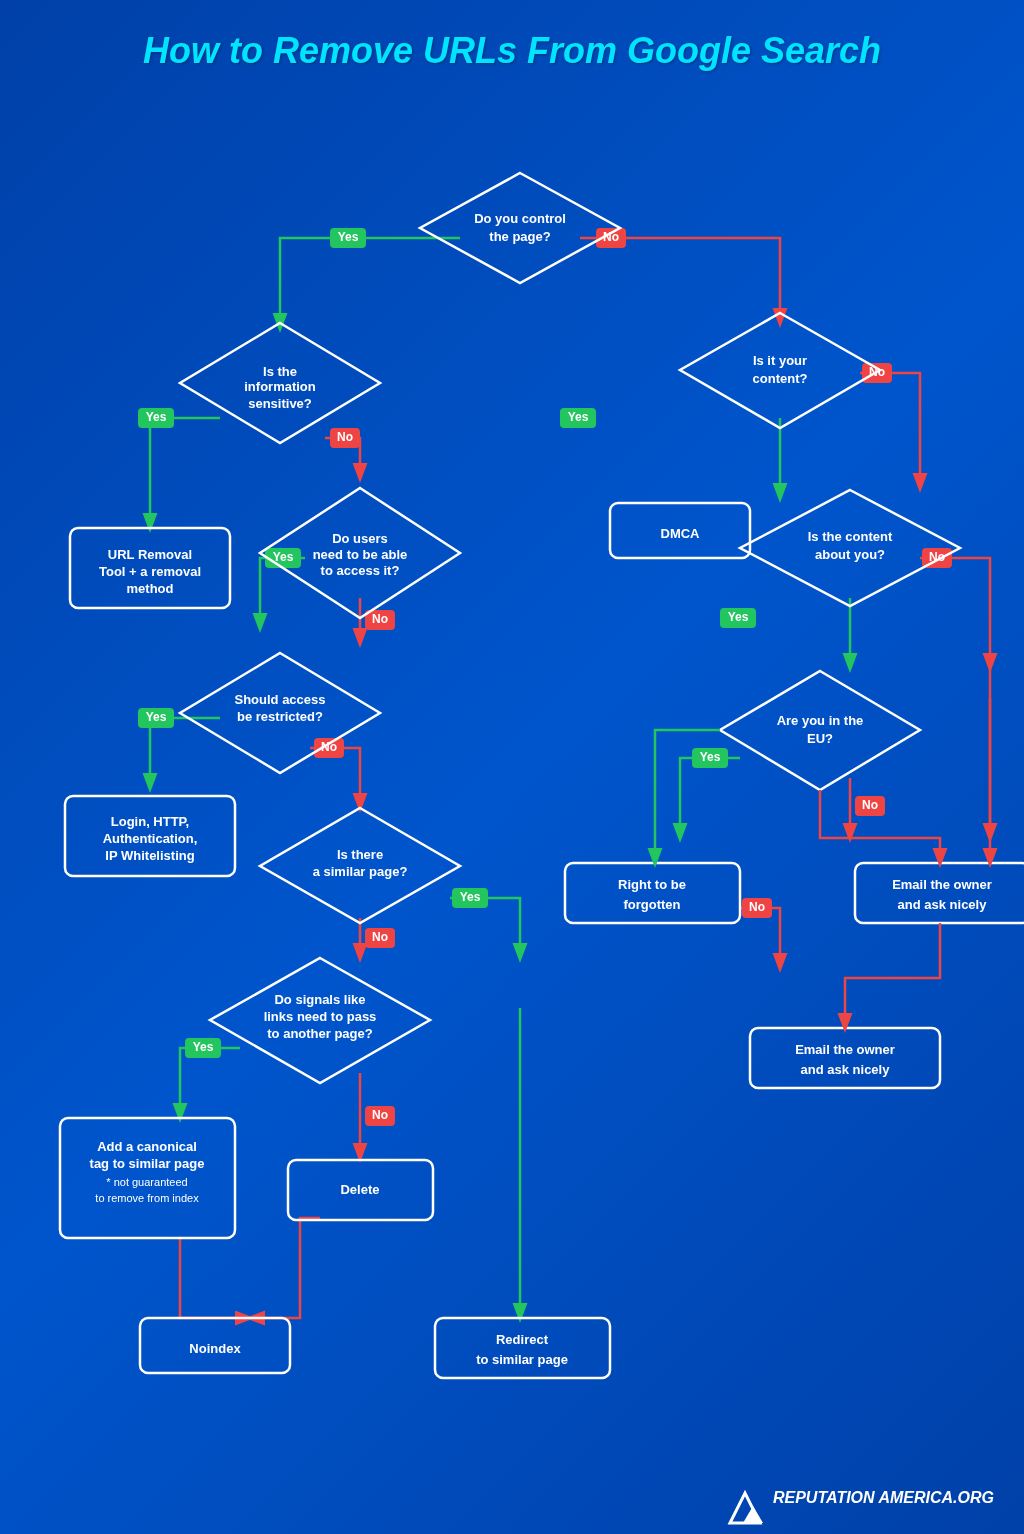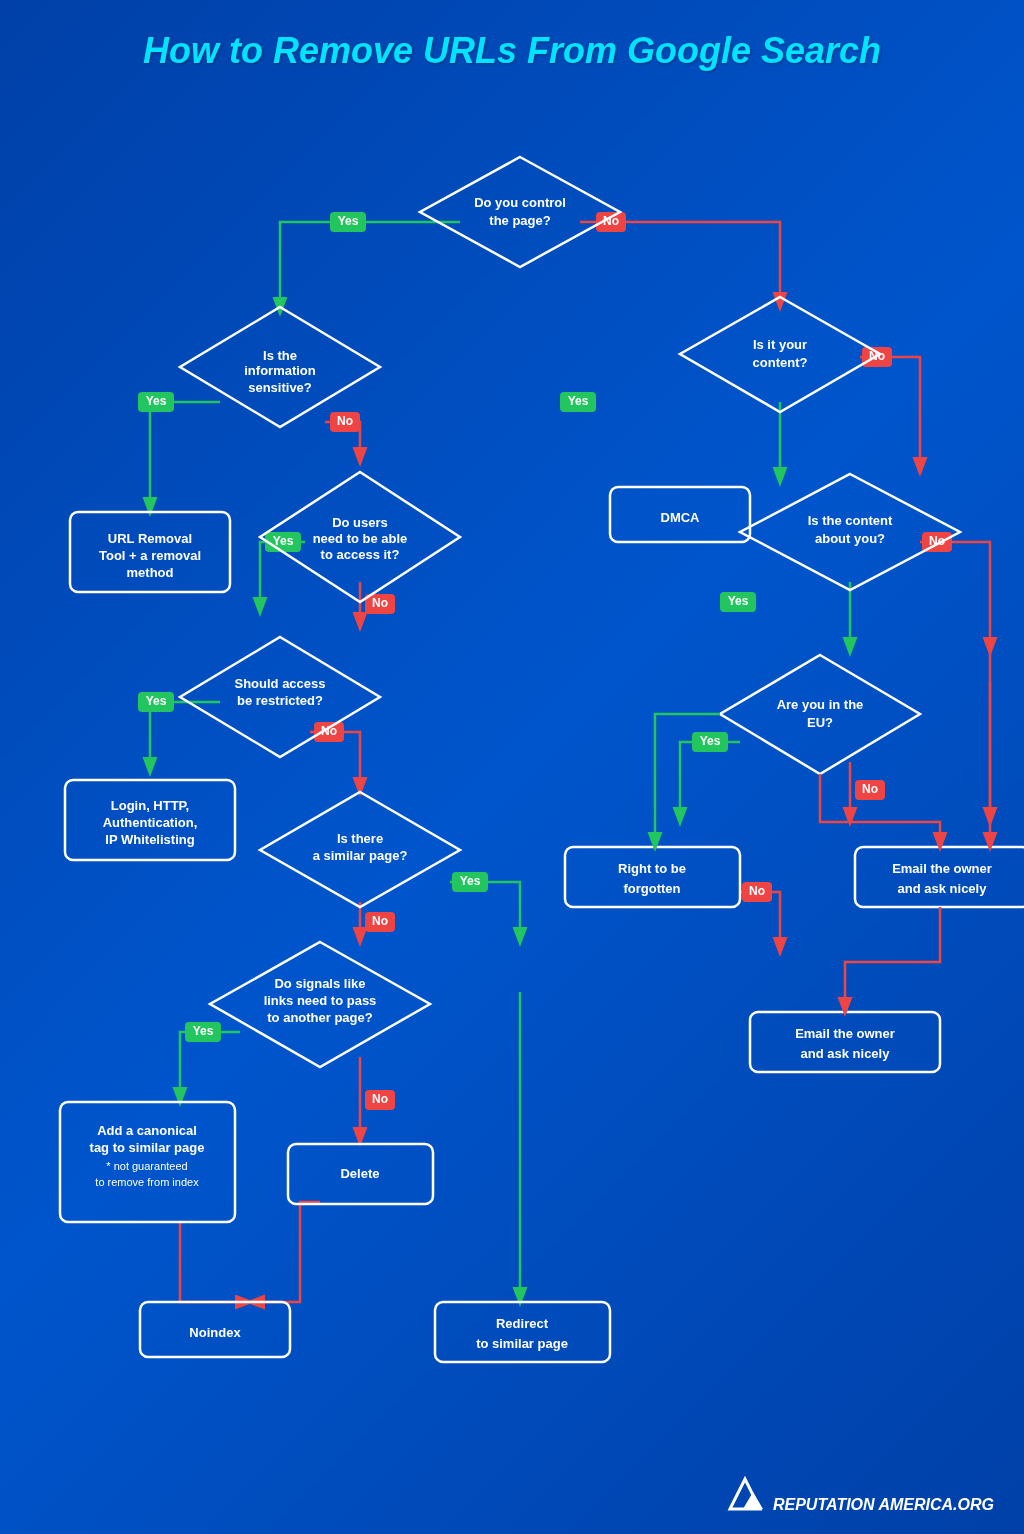--- a/index.html
+++ b/index.html
@@ -18,21 +18,21 @@
       background: linear-gradient(135deg, #0040a8 0%, #0055cc 50%, #0040a8 100%);
       position: relative;
       padding: 30px 20px 40px;
     }
 
     h1.title {
       text-align: center;
       color: #00e5ff;
       font-size: 36px;
       font-weight: 900;
-      margin-bottom: 20px;
+      margin-bottom: 36px;
       text-shadow: 1px 1px 3px rgba(0,0,0,0.3);
       font-style: italic;
     }
 
     
     .flowchart-container {
       width: 100%;
       position: relative;
     }
 
@@ -101,21 +101,21 @@
       stroke-width: 2.5;
       fill: none;
       marker-end: url(#arrowRed);
     }
 
     .logo-area {
       position: absolute;
       bottom: 20px;
       right: 30px;
       display: flex;
-      align-items: flex-end;
+      align-items: flex-start;
       gap: 8px;
     }
     .logo-icon {
       width: 40px;
       height: 40px;
     }
     .logo-text {
       color: white;
       font-weight: 900;
       font-size: 16px;

